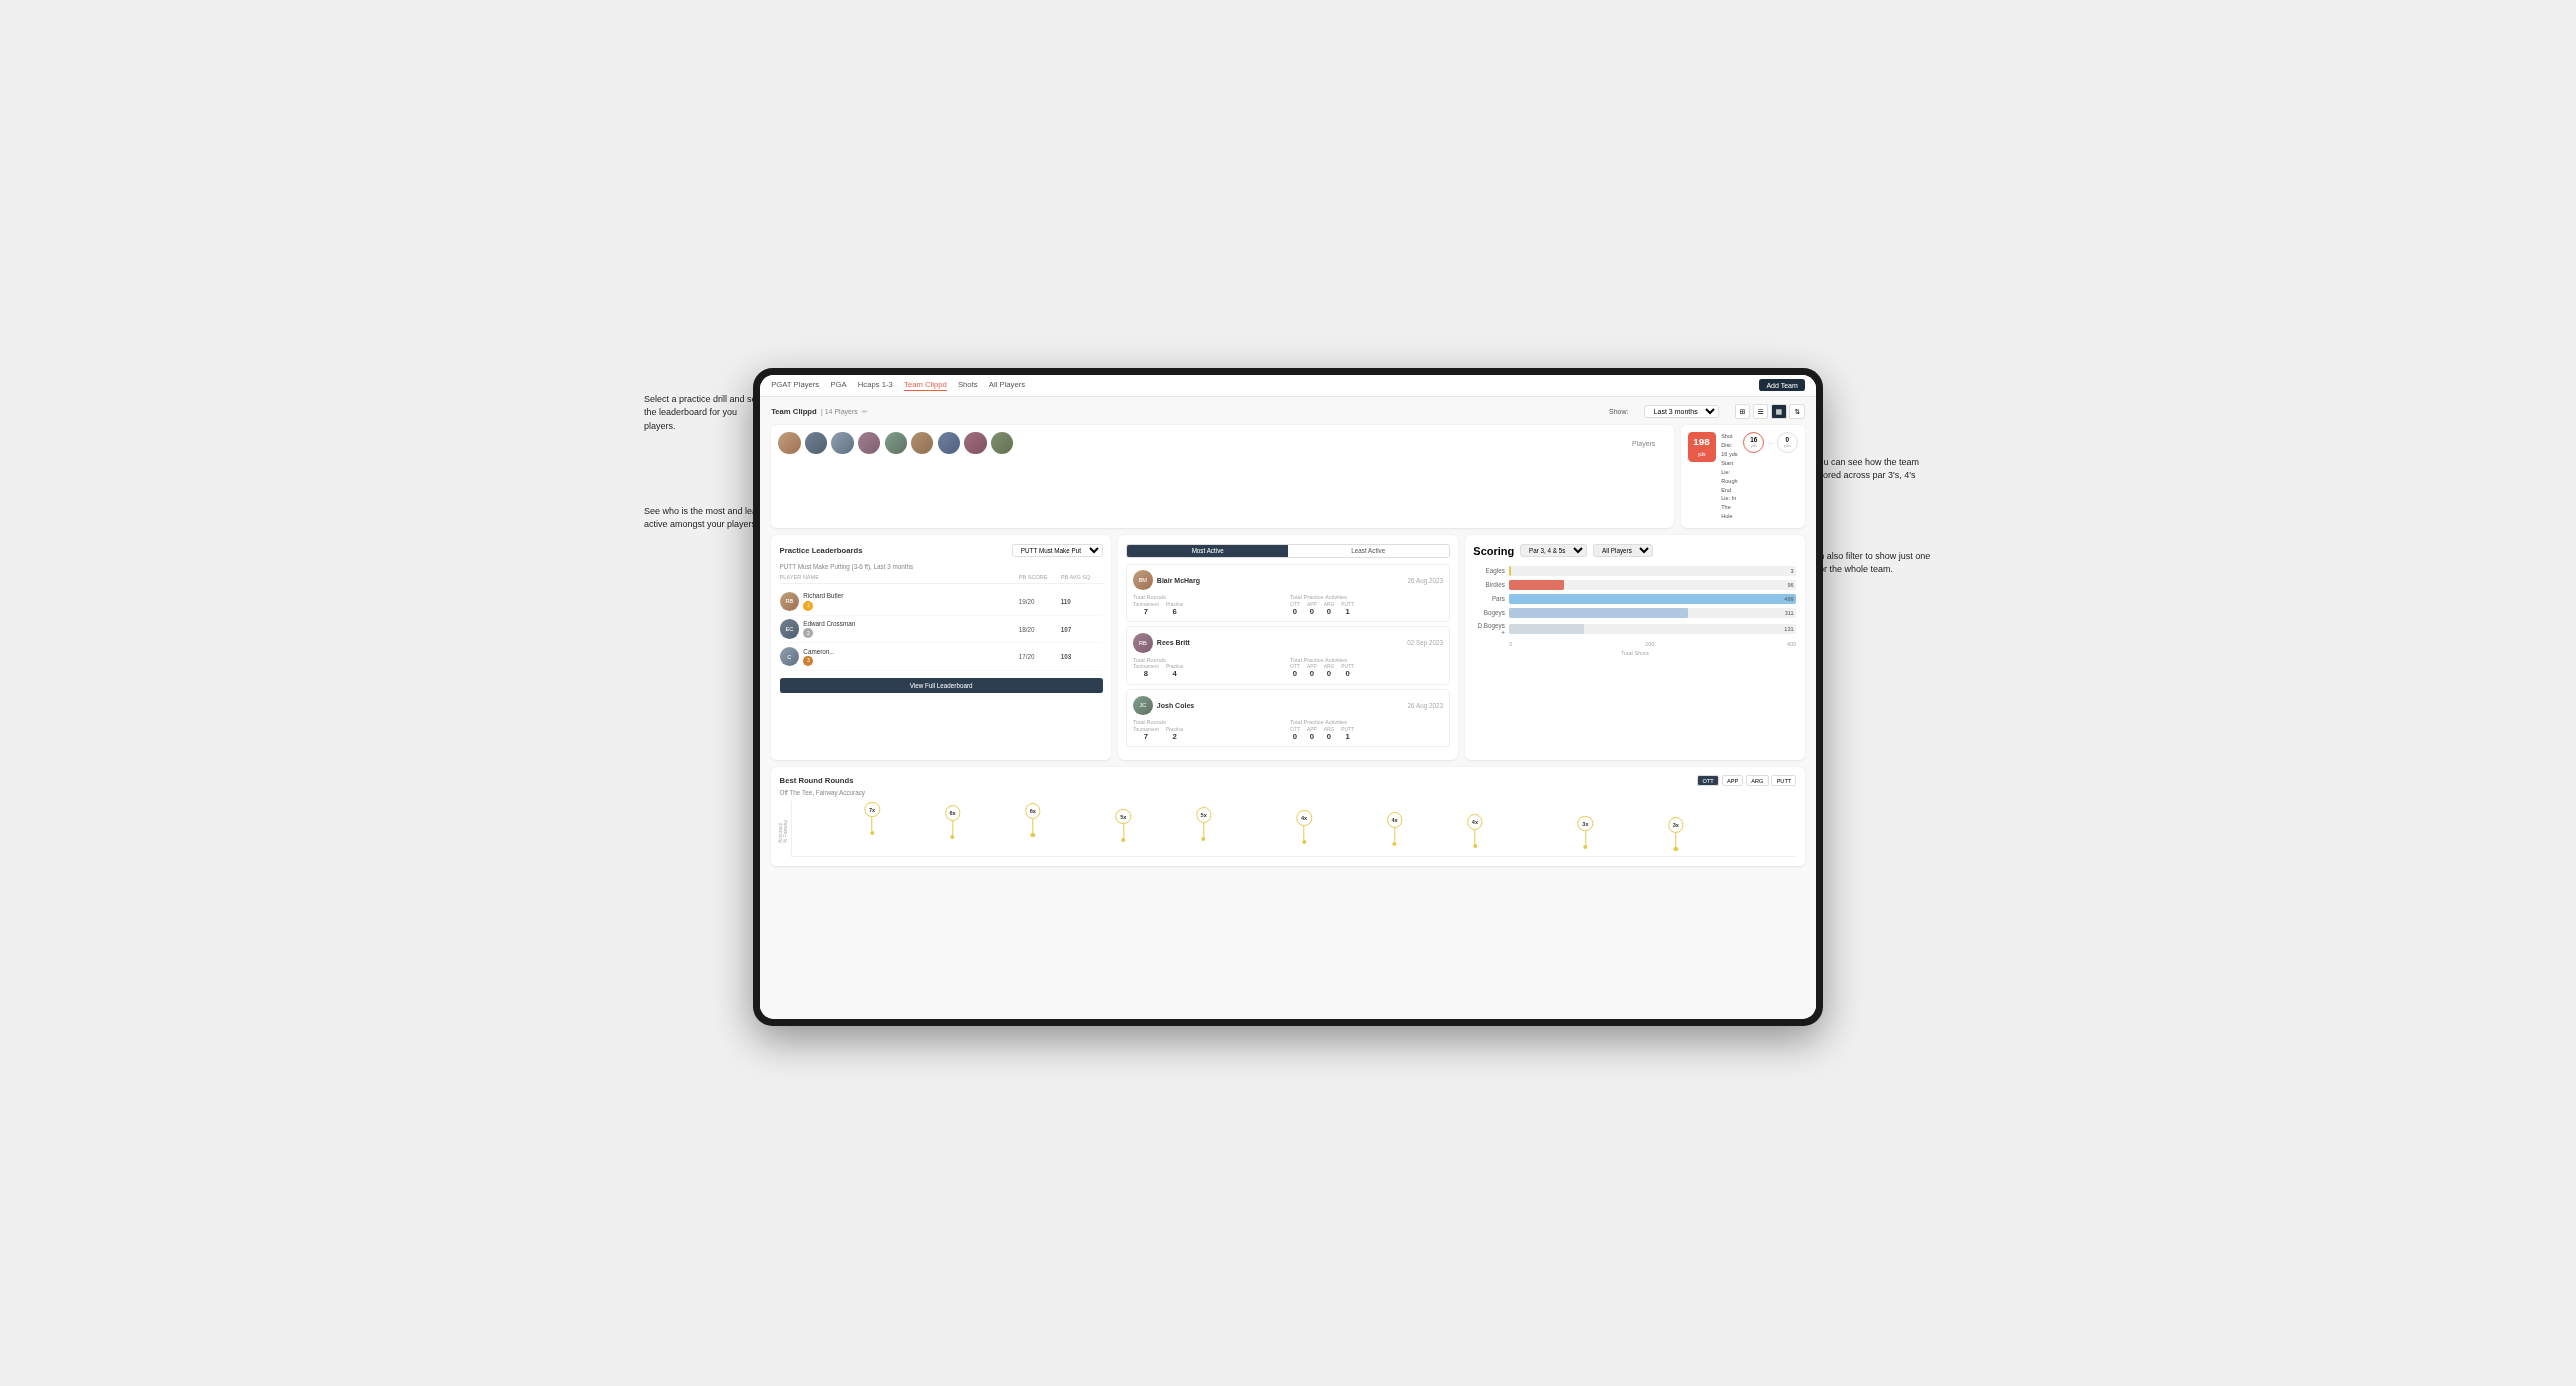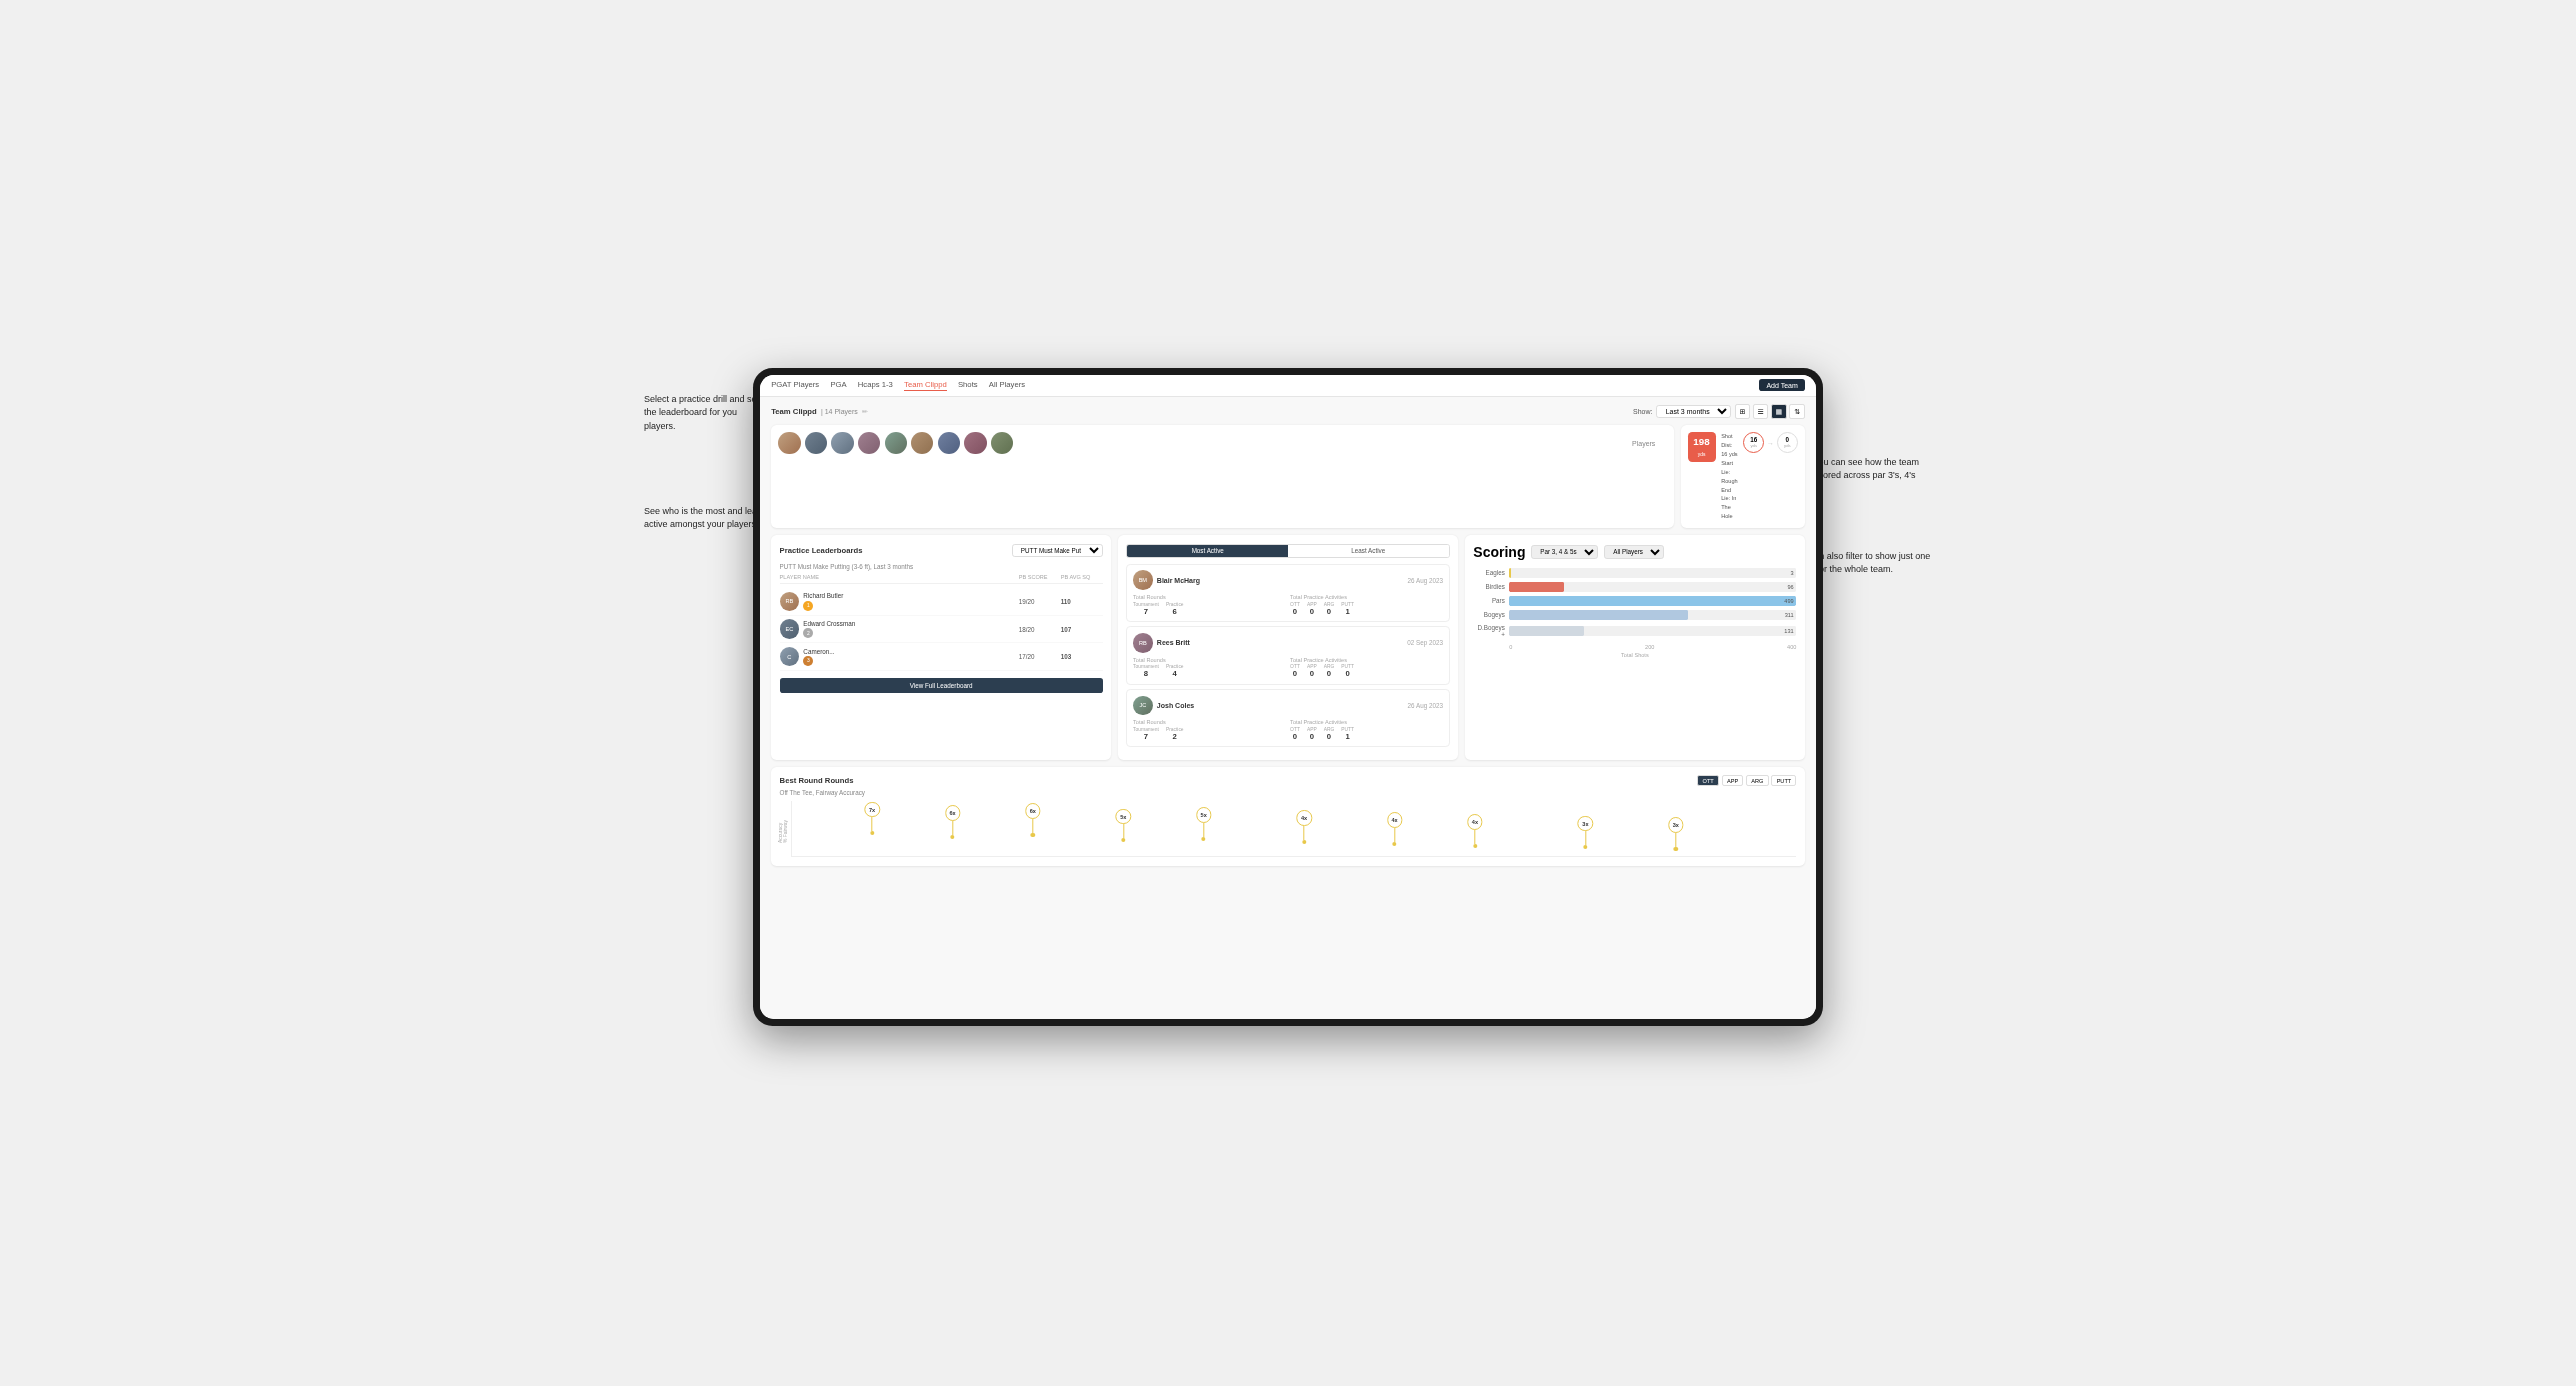--- a/index.html
+++ b/index.html
@@ -154,21 +154,21 @@
       font-weight: 600;
       color: #333;
     }
     .team-count {
       color: #888;
       font-size: 7px;
     }
     .show-control {
       display: flex;
       align-items: center;
-      gap: 4px;
+      gap: 16px;
       font-size: 7px;
       color: #555;
     }
     .show-dropdown {
       border: 0.7px solid #ddd;
       border-radius: 2.8px;
       padding: 1.4px 4.2px;
       font-size: 7px;
       background: #fff;
     }
@@ -402,21 +402,21 @@
     }
 
     
     .scoring-header {
       display: flex;
       align-items: center;
       gap: 5.6px;
       margin-bottom: 5.6px;
     }
     .scoring-title {
-      font-size: 14px;
+      font-size: 11px;
       font-weight: 600;
     }
     .scoring-filter {
       border: 0.7px solid #ddd;
       border-radius: 2.8px;
       padding: 1.4px 4.2px;
       font-size: 6.3px;
     }
     .scoring-player-filter {
       border: 0.7px solid #ddd;

